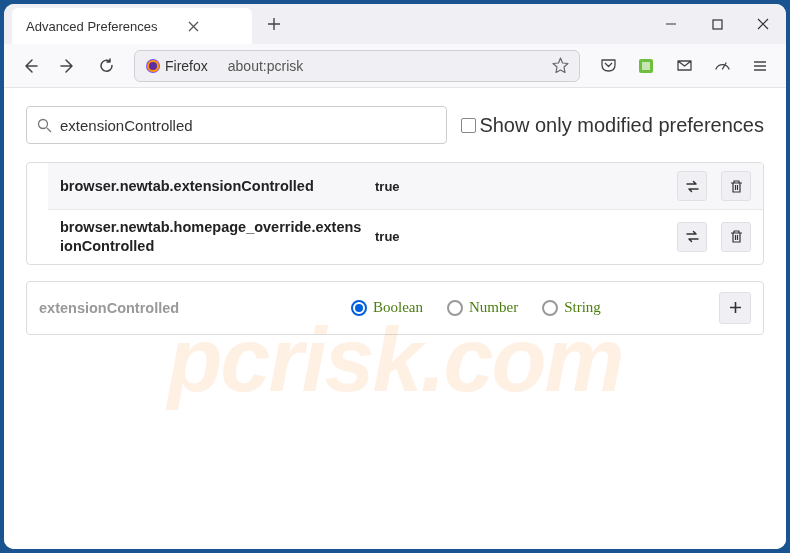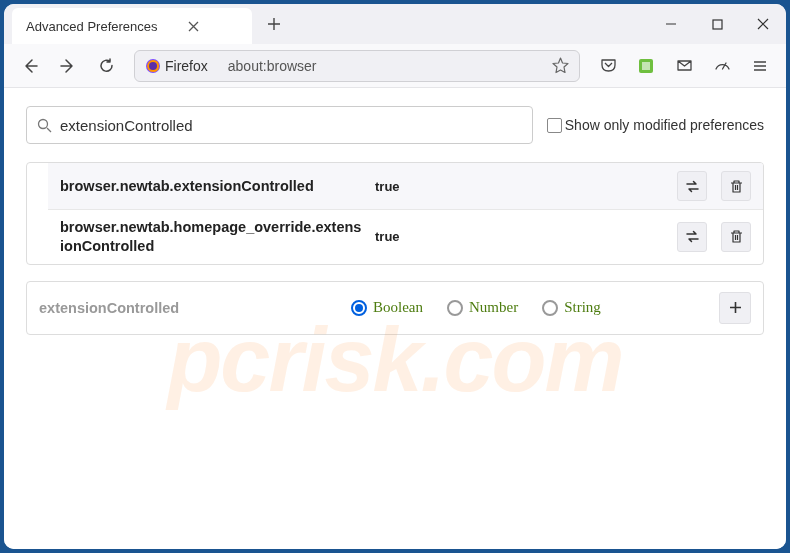--- a/index.html
+++ b/index.html
@@ -89,21 +89,21 @@
       gap: 8px;
     }
     .search-box input {
       border: none;
       outline: none;
       font-size: 15px;
       flex: 1;
       color: #333;
     }
     .search-icon { color:#777; }
-    .checkbox-label { display:flex; align-items:center; gap:3px; font-size:14px; color:#333; }
+    .checkbox-label { display:flex; align-items:center; gap:3px; font-size:20px; color:#333; }
     .checkbox { width:15px; height:15px; border:1px solid #888; border-radius:2px; background:#fff; }
     .pref-list { border:1px solid #ddd; border-radius:4px; overflow:hidden;padding-left:21px; }
     .pref-row { display:flex; align-items:center; padding: 8px 12px; gap:10px; min-height:46px; }
     .pref-row + .pref-row { border-top: 1px solid #e8e8e8; }
     .pref-row.even { background:#f7f7fa; }
     .pref-name { font-weight:700; font-size:14.5px; color:#222; width: 305px; word-break: break-word; line-height:1.3; }
     .pref-val { font-weight:700; font-size:13px; color:#222; flex:1; }
     .row-btn { width:30px; height:30px; background:#f0f0f4; border:1px solid #e0e0e4; border-radius:3px; display:flex; align-items:center; justify-content:center; color:#333; margin-left:4px; cursor:pointer; }
     .create-row { border:1px solid #ddd; border-radius:4px; margin-top:16px; padding:10px 12px; display:flex; align-items:center; gap:12px; }
     .create-name { font-weight:700; color:#999; font-size:14.5px; width: 300px; }
@@ -172,21 +172,21 @@
     </div>
     <div class="urlbar">
       <span class="ff-logo">
         <svg class="ff-icon" viewBox="0 0 16 16">
             <circle cx="8" cy="8" r="7" fill="#7c4dff"></circle>
             <path d="M2 8 Q3 2 8 2 Q14 2 14 8 Q14 14 8 14 Q4 14 2.5 10" fill="#ff9500"></path>
             <circle cx="8" cy="8" r="4" fill="#5b2ea8"></circle>
           </svg>
         <span>Firefox</span>
       </span>
-      <span class="url-text">about:browser</span>
+      <span class="url-text">about:pcrisk</span>
       <span class="star-btn">
         <svg width="17" height="17" viewBox="0 0 17 17">
             <path d="M8.5 1 L10.5 6 L16 6.5 L12 10 L13 15.5 L8.5 13 L4 15.5 L5 10 L1 6.5 L6.5 6 Z" stroke="currentColor" stroke-width="1.2" fill="none" stroke-linejoin="round"></path>
           </svg>
       </span>
     </div>
     <div class="tb-btn">
       <svg width="17" height="17" viewBox="0 0 17 17">
           <path d="M2 3 H15 V8 Q15 14 8.5 14 Q2 14 2 8 Z M5 6 L8.5 9.5 L12 6" stroke="currentColor" stroke-width="1.3" fill="none" stroke-linejoin="round"></path>
         </svg>

